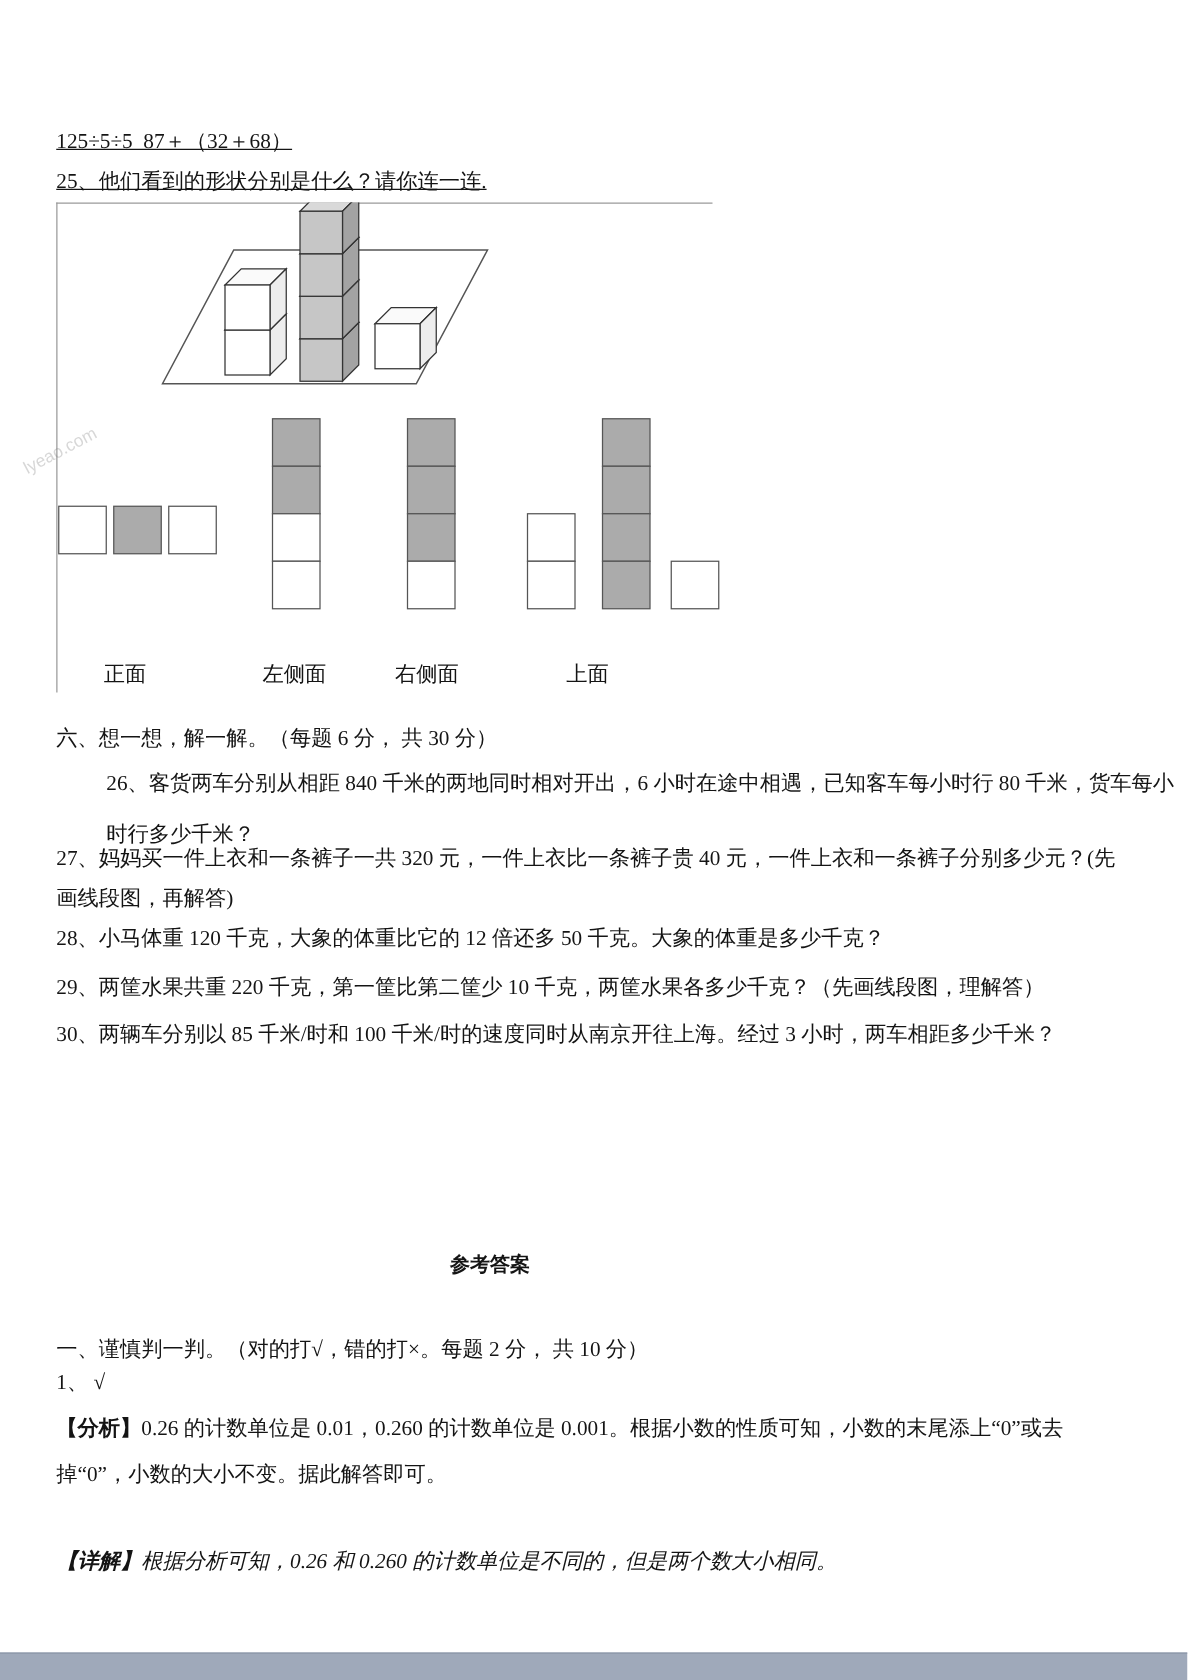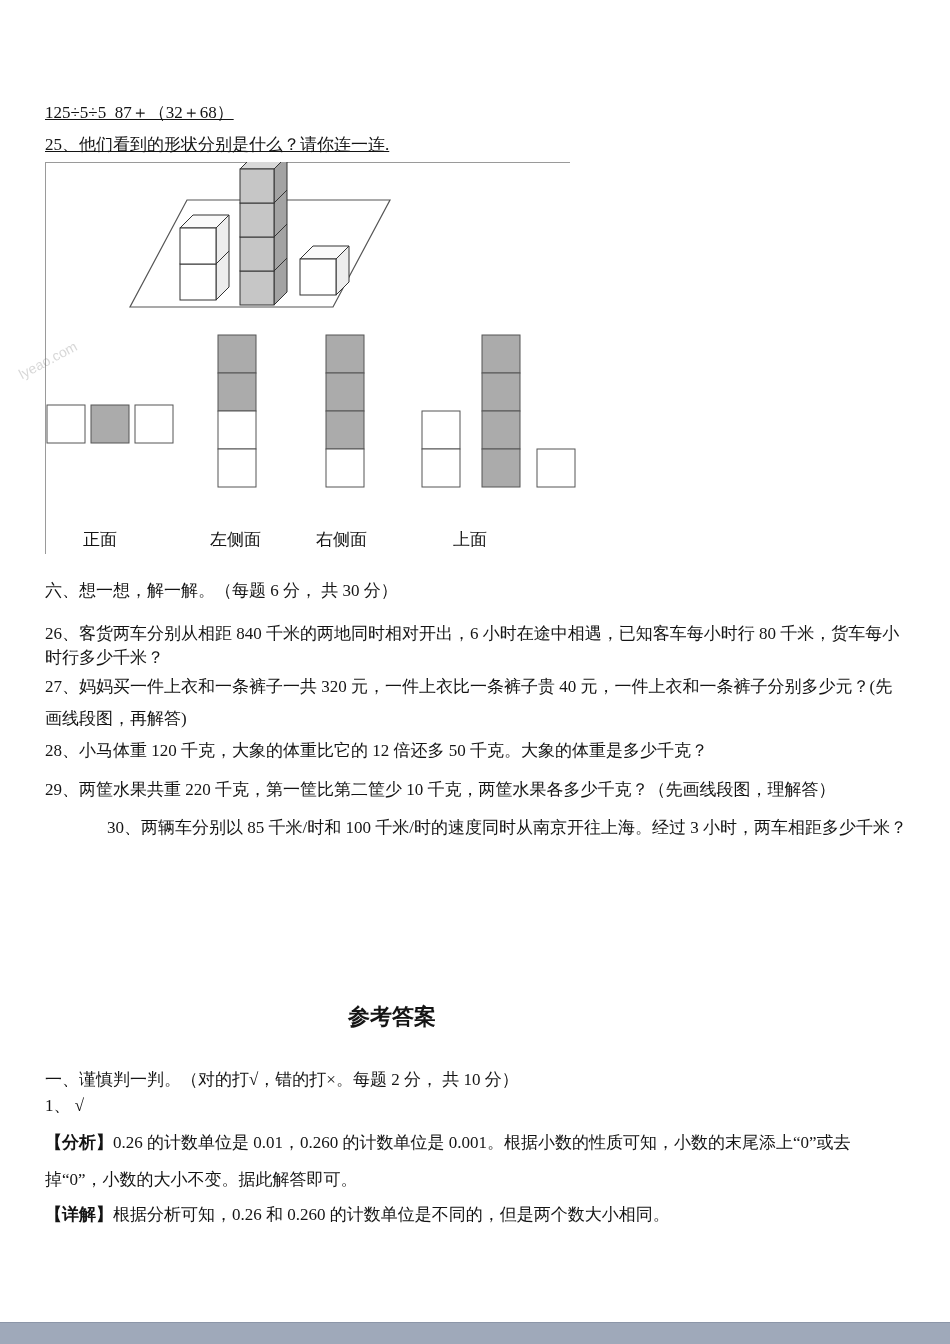--- a/index.html
+++ b/index.html
@@ -15,33 +15,33 @@
     position:absolute;
     left:45px;width:862px;
     font-size:17px;
     line-height:28px;
     white-space:pre-wrap;
     margin:0;
   }
   #expr{top:99px;text-decoration:underline;}
   #q25{top:131px;text-decoration:underline;}
   #sec6{top:577px;}
-  #q26{top:622px;line-height:24px;}
+  #q26{top:606px;line-height:41px;margin-left:40px;}
   #q27{top:671px;line-height:32px;}
   #q28{top:737px;}
   #q29{top:776px;}
-  #q30{top:814px;text-align:right;}
+  #q30{top:814px;}
   #ref-title{
     position:absolute;top:1002px;left:0;width:784px;
-    text-align:center;font-size:22px;font-weight:bold;margin:0;
+    text-align:center;font-size:16px;font-weight:bold;margin:0;
   }
   #ans-sec1{top:1066px;}
   #ans-1{top:1092px;}
   #analysis{top:1124px;line-height:37px;}
-  #detail{top:1201px;}
+  #detail{top:1235px;font-style:italic;}
   
   #figure{
     position:absolute;left:0;top:162px;width:950px;height:395px;
   }
   #fig-frame{
     position:absolute;left:45px;top:0;width:524px;height:391px;
     border-top:1px solid #9a9a9a;border-left:1px solid #9a9a9a;
   }
   #fig-svg{position:absolute;left:0;top:0;}
   #watermark{

